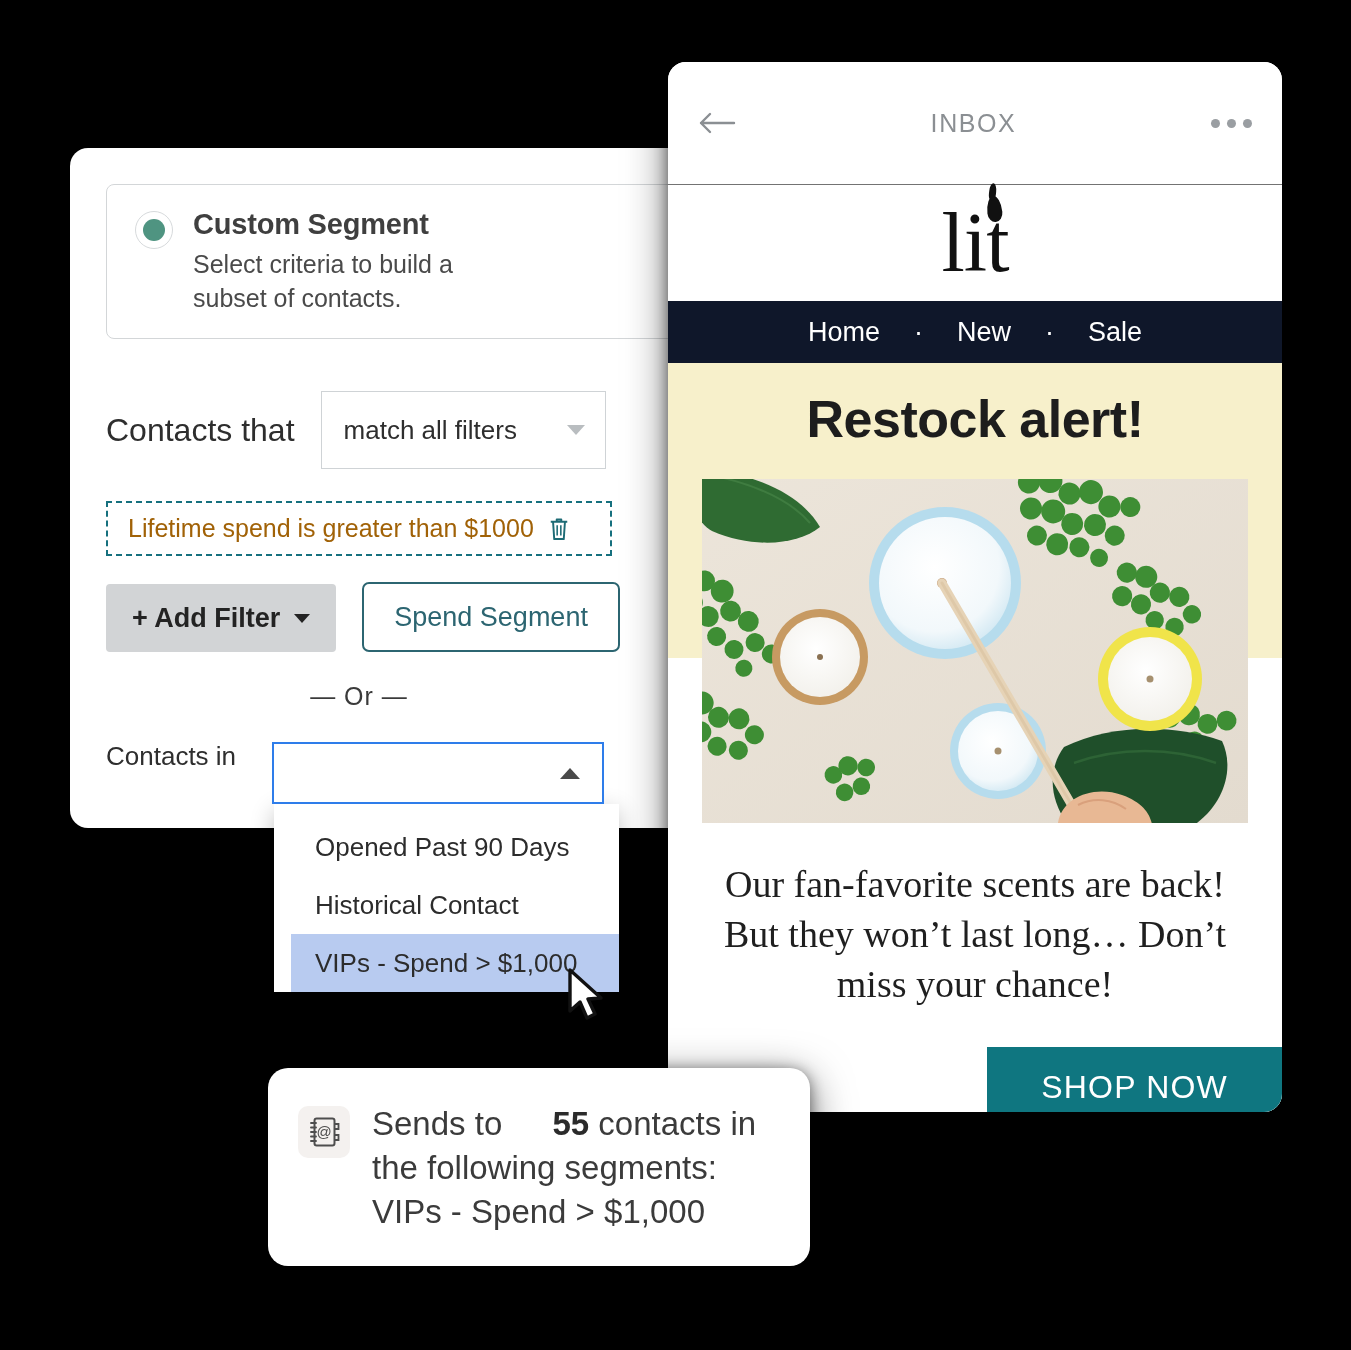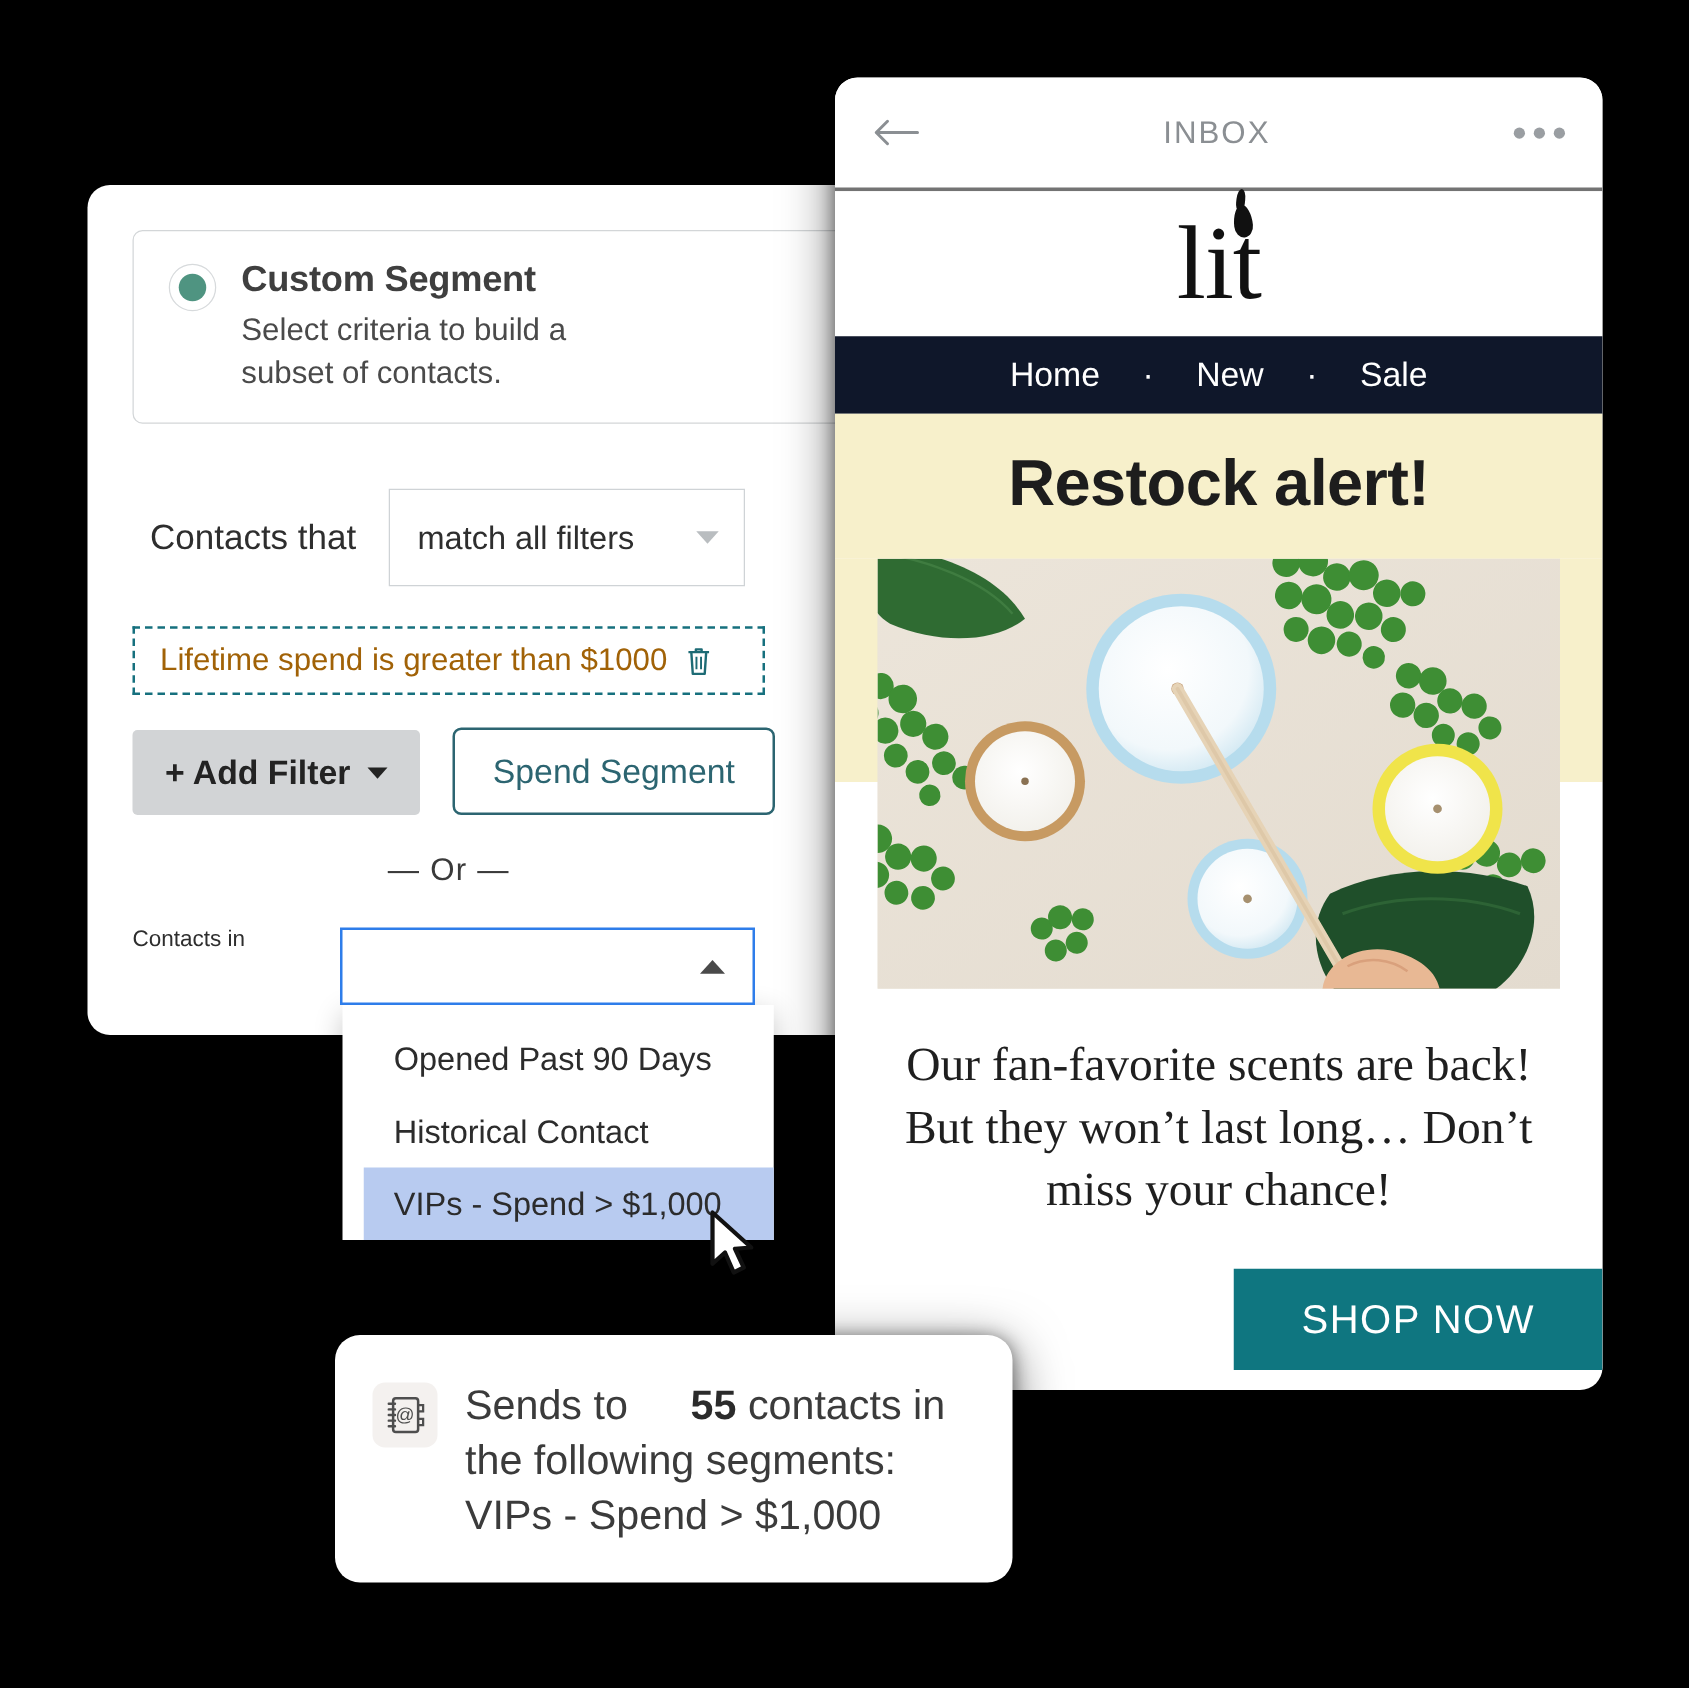--- a/index.html
+++ b/index.html
@@ -19,21 +19,21 @@
   .radio-outer{width:36px;height:36px;border-radius:50%;border:1.5px solid #d7dadc;
                background:#fff;display:flex;align-items:center;justify-content:center;
                flex:0 0 auto;margin-top:4px;}
   .radio-dot{width:22px;height:22px;border-radius:50%;background:#4f9481;}
   .opt-texts{padding-top:0;}
   .opt-title{font-size:29px;font-weight:bold;color:#3f3f3f;line-height:1.22;
              letter-spacing:-.2px;}
   .opt-sub{font-size:25px;color:#4a4a4a;line-height:1.36;margin-top:5px;max-width:330px;}
 
   .row-match{display:flex;align-items:center;margin-top:52px;}
-  .lbl-contacts-that{font-size:28px;color:#2e2e2e;margin-right:26px;margin-left:14px;}
+  .lbl-contacts-that{font-size:32px;color:#2e2e2e;margin-right:26px;}
   .select-match{box-sizing:border-box;width:285px;height:78px;border:1px solid #cfd3d6;
                 background:#fff;display:flex;align-items:center;padding:0 20px 0 22px;}
   .select-match .txt{font-size:26px;color:#2e2e2e;flex:1;}
   .caret-down{width:0;height:0;border-left:9px solid transparent;
               border-right:9px solid transparent;border-top:10px solid #b9bdc0;}
 
   .filter-chip{box-sizing:border-box;margin-top:32px;width:506px;height:55px;
                border:2.5px dashed #16707e;display:flex;align-items:center;
                padding:0 18px 0 20px;gap:14px;}
   .filter-chip .txt{font-size:25px;color:#a16207;}
@@ -48,41 +48,41 @@
             border-right:8px solid transparent;border-top:9px solid #232323;}
   .btn-save{box-sizing:border-box;height:70px;background:#fff;border:2px solid #2c6571;
             border-radius:7px;display:flex;align-items:center;padding:0 30px;cursor:pointer;}
   .btn-save .txt{font-size:27px;color:#2c6571;}
 
   .or-row{width:506px;display:flex;align-items:center;justify-content:center;
           margin-top:30px;}
   .or-row .txt{font-size:25px;color:#3a3a3a;letter-spacing:1px;}
 
   .row-in{display:flex;align-items:center;margin-top:30px;}
-  .lbl-contacts-in{font-size:18px;color:#2e2e2e;margin-right:22px;}
+  .lbl-contacts-in{font-size:26px;color:#2e2e2e;margin-right:22px;}
 
   
   #contacts-in-select{position:absolute;left:272px;top:742px;width:332px;height:62px;
        box-sizing:border-box;border:2px solid #2e7dea;background:#fff;z-index:40;
        display:flex;align-items:center;justify-content:flex-end;padding-right:22px;}
   .caret-up{width:0;height:0;border-left:10px solid transparent;
             border-right:10px solid transparent;border-bottom:11px solid #4a4a4a;}
 
   #segment-dropdown{position:absolute;left:274px;top:804px;width:328px;background:#fff;
        z-index:39;box-shadow:0 7px 22px rgba(0,0,0,.24);padding:14px 0 0 17px;}
   .dd-item{height:58px;display:flex;align-items:center;padding-left:24px;
            font-size:26px;color:#2c2c2c;cursor:pointer;}
   .dd-item.sel{background:#b8cbf0;}
 
   #mouse-cursor{position:absolute;left:566px;top:968px;z-index:60;}
 
   
   #email-panel{left:668px;top:62px;width:614px;height:1050px;overflow:hidden;}
-  .mail-head{height:88px;display:flex;align-items:center;padding:0 30px;
-             border-bottom:3px solid #737373;background:#fff;}
+  .mail-head{height:88px;display:flex;align-items:center;padding:17px 30px;
+             border-bottom:1px solid #737373;background:#fff;}
   .arrow-back{width:38px;height:24px;}
   .mail-title{flex:1;text-align:center;font-size:25px;color:#8b8f93;
               letter-spacing:1.6px;}
   .dots{display:flex;gap:7px;}
   .dots i{width:9px;height:9px;border-radius:50%;background:#9a9ea2;display:block;}
 
   .brand-wrap{height:116px;display:flex;align-items:center;justify-content:center;
               background:#fff;}
   .brand-logo{position:relative;font-family:"Liberation Serif",serif;font-size:84px;
               color:#111;line-height:1;letter-spacing:-1px;}

